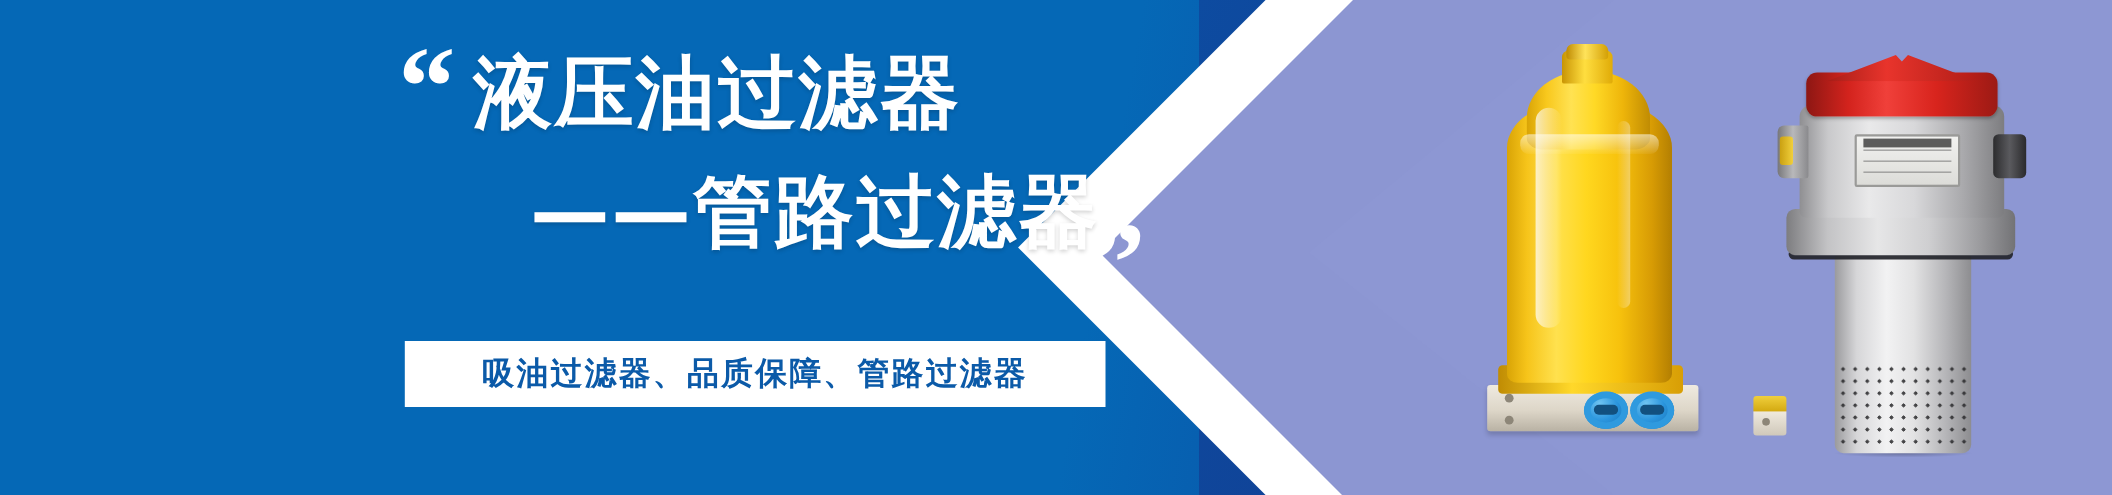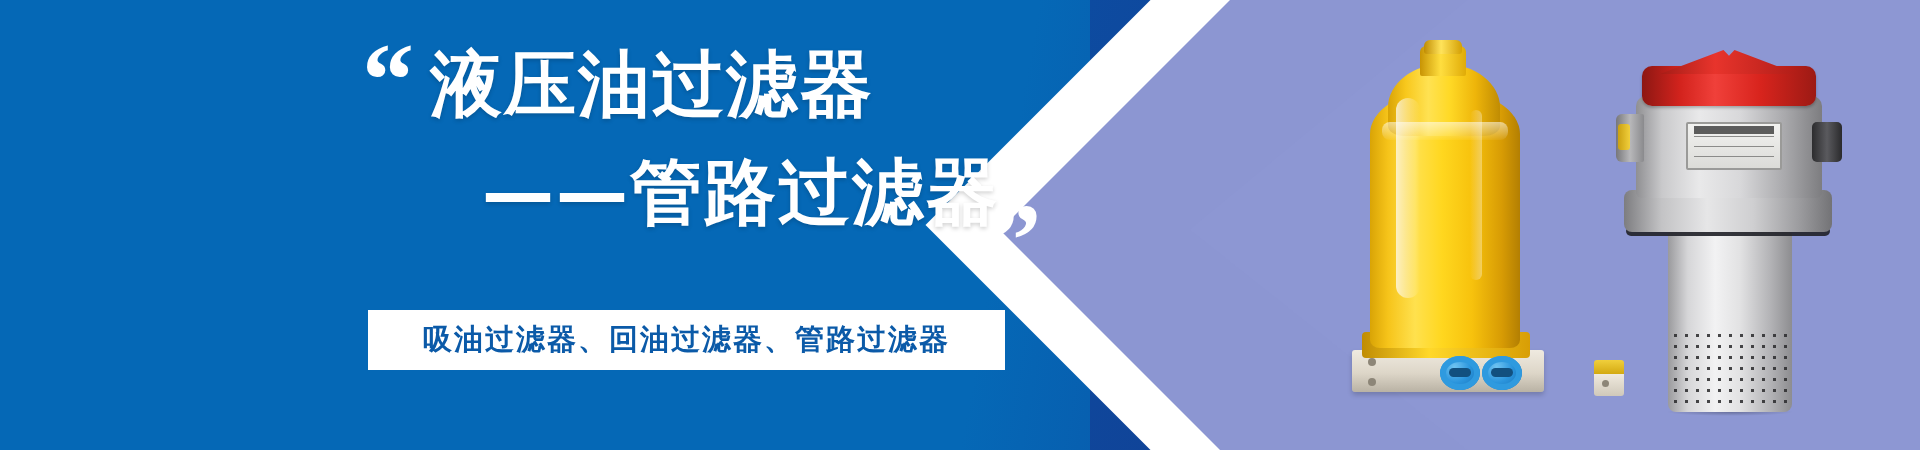--- a/index.html
+++ b/index.html
@@ -290,16 +290,16 @@
   </div>
 
   <div class="headline-wrap">
     <span class="quote-open">“</span>
     <div class="line1">液压油过滤器</div>
     <div class="line2">——管路过滤器</div>
     <span class="quote-close">„</span>
   </div>
 
   <div class="subtitle-box">
-    <span class="subtitle-text">吸油过滤器、回油过滤器、管路过滤器</span>
+    <span class="subtitle-text">吸油过滤器、品质保障、管路过滤器</span>
   </div>
 
 </div>
 
 </body></html>

